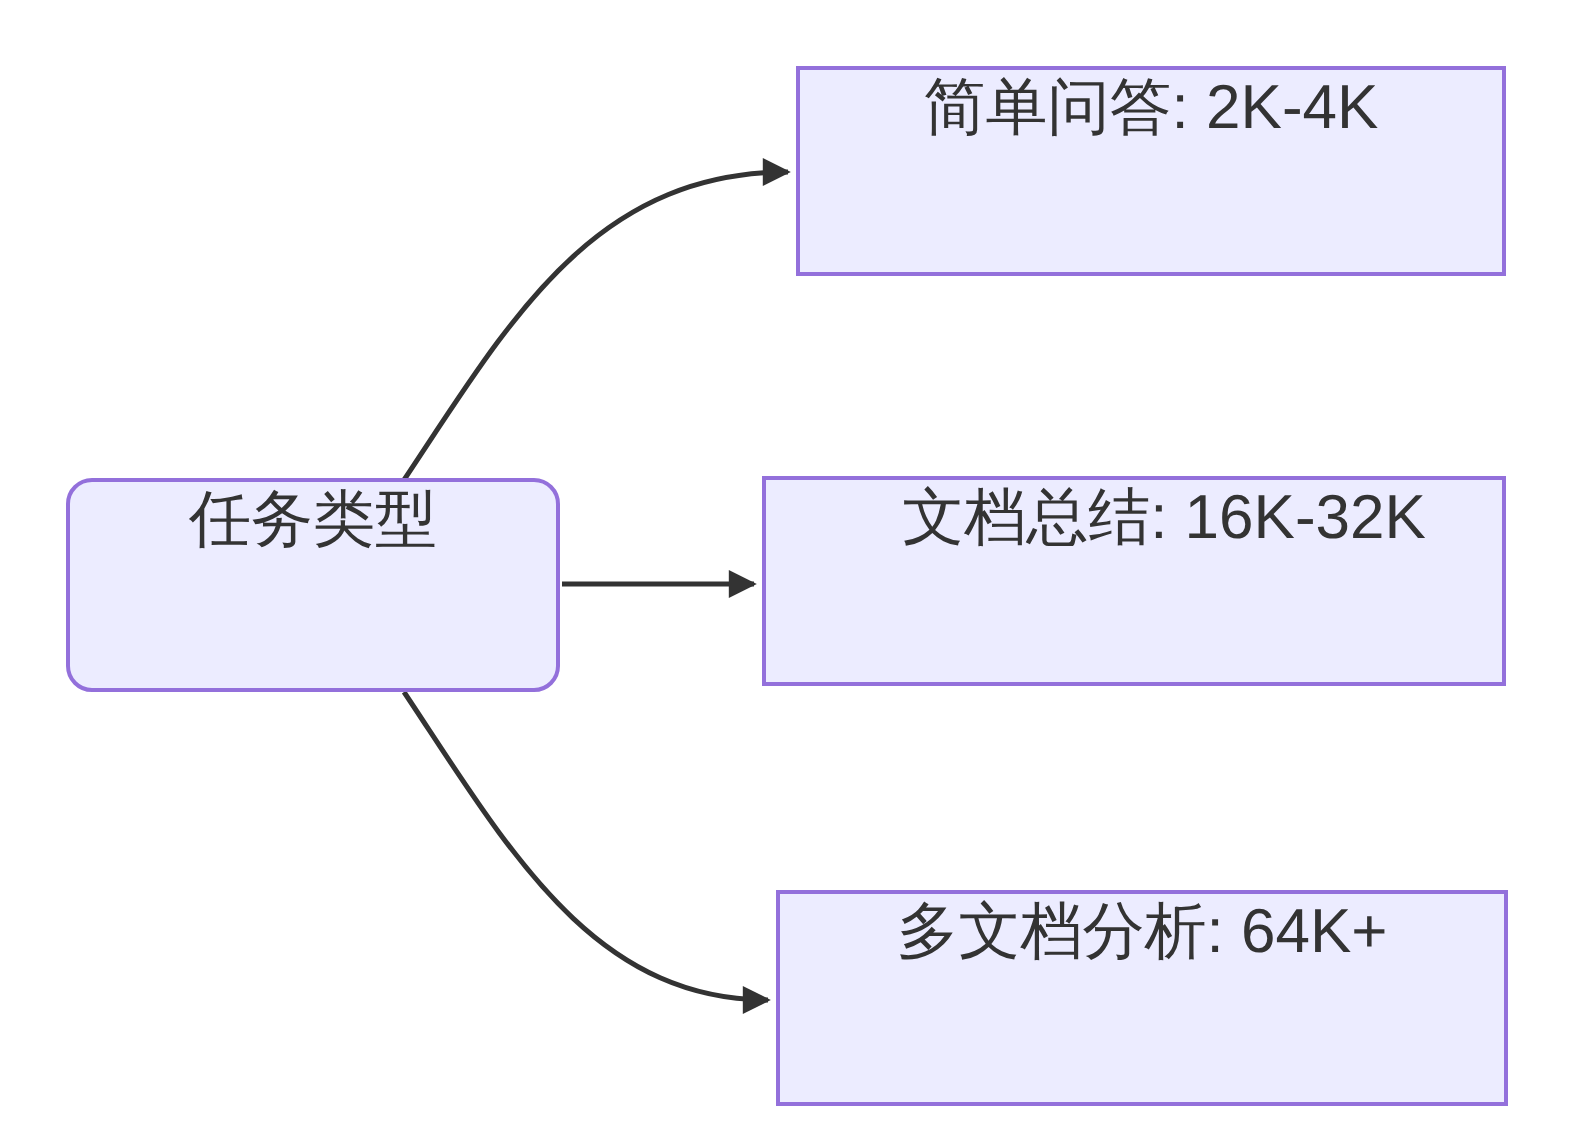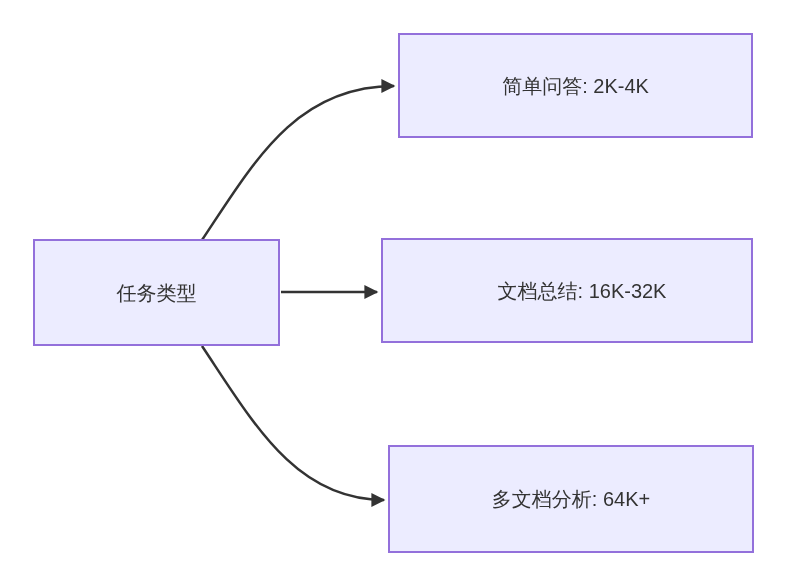--- a/index.html
+++ b/index.html
@@ -26,31 +26,30 @@
   }
   .edges path.edge {
     fill: none;
     stroke: var(--edge-color);
     stroke-width: 2.5px;
   }
   .arrowhead-path { fill: var(--edge-color); }
   .node {
     position: absolute;
     display: flex;
-    align-items: center;
     justify-content: center;
     background: var(--node-fill);
     border: 2px solid var(--node-border);
     color: var(--text-color);
-    font-size: 20px;
+    font-size: 31px;
     line-height: 1.2;
     white-space: nowrap;
     text-align: center;
   }
-  .node-root     { left: 33px;  top: 239px; width: 247px; height: 107px; }
+  .node-root     { left: 33px;  top: 239px; width: 247px; height: 107px; border-radius: 13px; }
   .node-branch-0 { left: 398px; top: 33px;  width: 355px; height: 105px; }
   .node-branch-1 { left: 381px; top: 238px; width: 372px; height: 105px; padding-left: 30px; }
   .node-branch-2 { left: 388px; top: 445px; width: 366px; height: 108px; }
 </style>
 </head>
 <body>
 
 <div class="canvas">
 
   <svg class="edges" viewBox="0 0 787 572" xmlns="http://www.w3.org/2000/svg">

